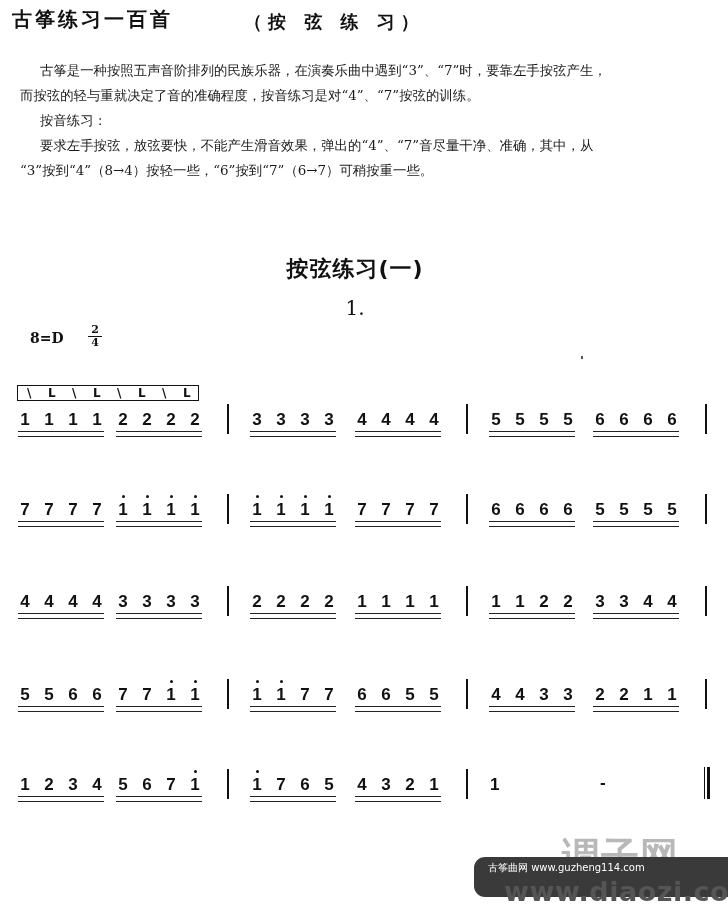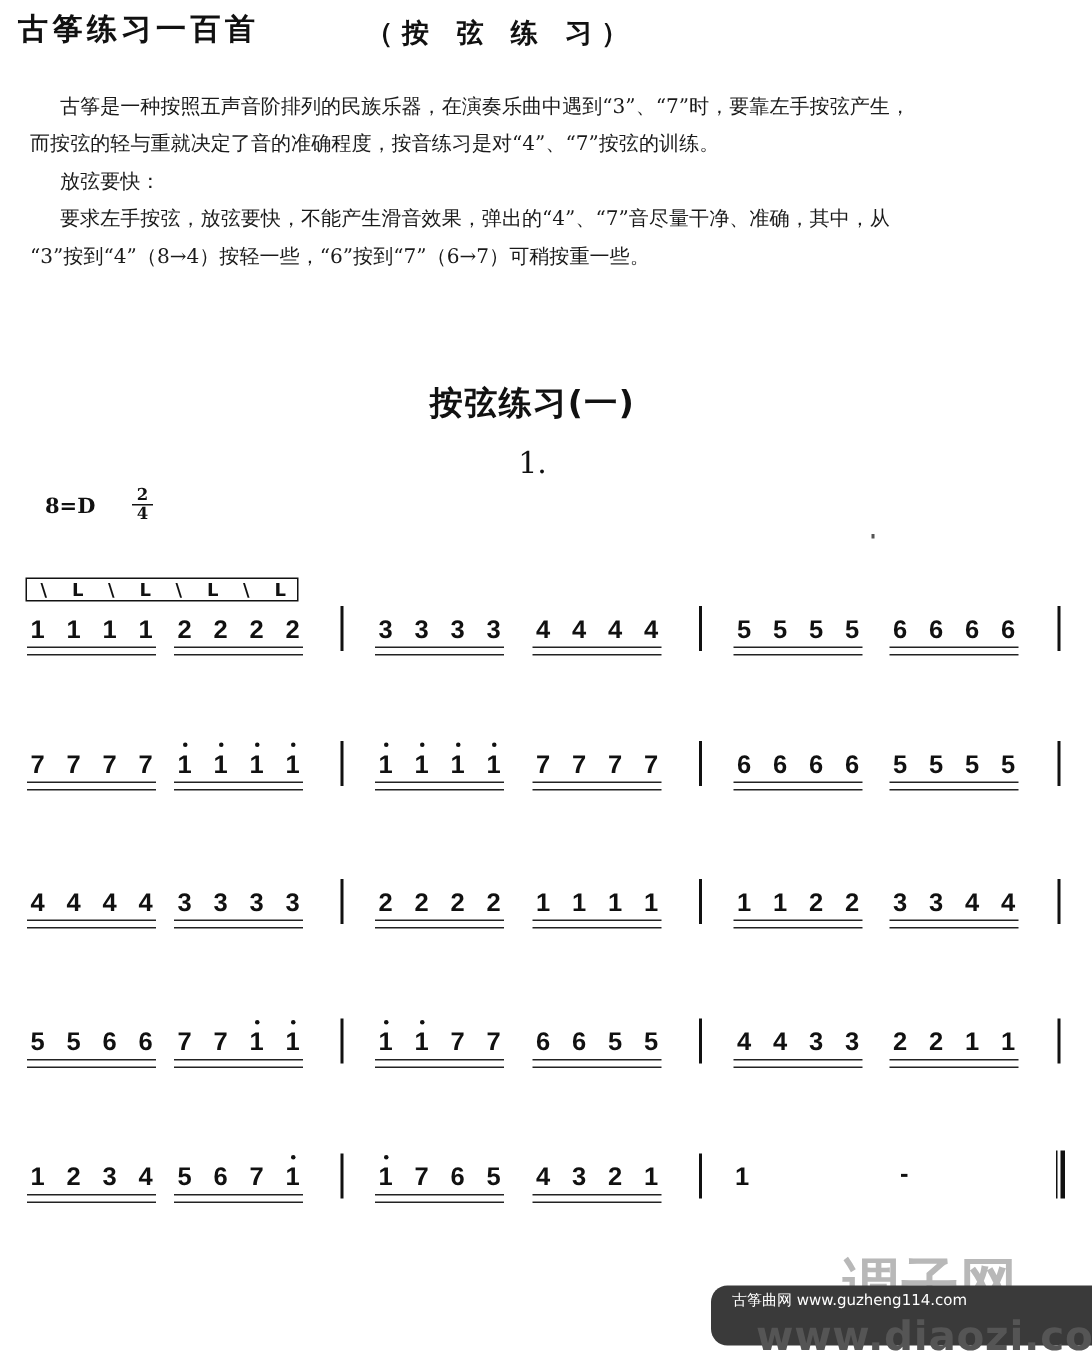--- a/index.html
+++ b/index.html
@@ -28,21 +28,21 @@
   .dot-speck { left: 581px; top: 356px; width: 2px; height: 3px; background: #555; }
 </style>
 </head>
 <body>
 
 <div class="abs title">古筝练习一百首</div>
 <div class="abs subtitle">（按 弦 练 习）</div>
 
 <div class="abs para" style="left:40px; top:62px;">古筝是一种按照五声音阶排列的民族乐器，在演奏乐曲中遇到“3”、“7”时，要靠左手按弦产生，</div>
 <div class="abs para" style="left:20px; top:87px;">而按弦的轻与重就决定了音的准确程度，按音练习是对“4”、“7”按弦的训练。</div>
-<div class="abs para" style="left:40px; top:112px;">放弦要快：</div>
+<div class="abs para" style="left:40px; top:112px;">按音练习：</div>
 <div class="abs para" style="left:40px; top:137px;text-align:center;">要求左手按弦，放弦要快，不能产生滑音效果，弹出的“4”、“7”音尽量干净、准确，其中，从</div>
 <div class="abs para" style="left:20px; top:162px;">“3”按到“4”（8→4）按轻一些，“6”按到“7”（6→7）可稍按重一些。</div>
 
 <div class="abs section-title">按弦练习(一)</div>
 <div class="abs piece-no">1.</div>
 
 <div class="abs key">8=D</div>
 <div class="abs timesig">
   <div class="num">2</div>
   <div>4</div>

